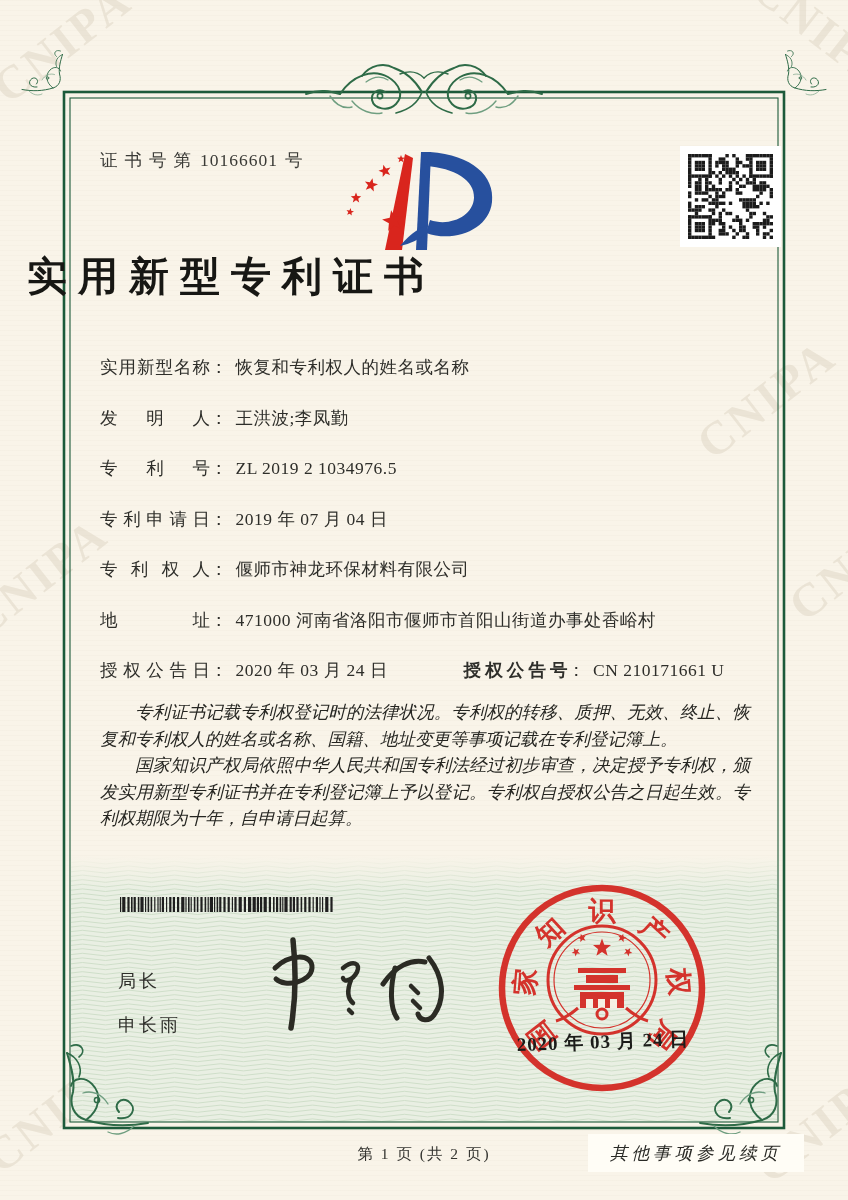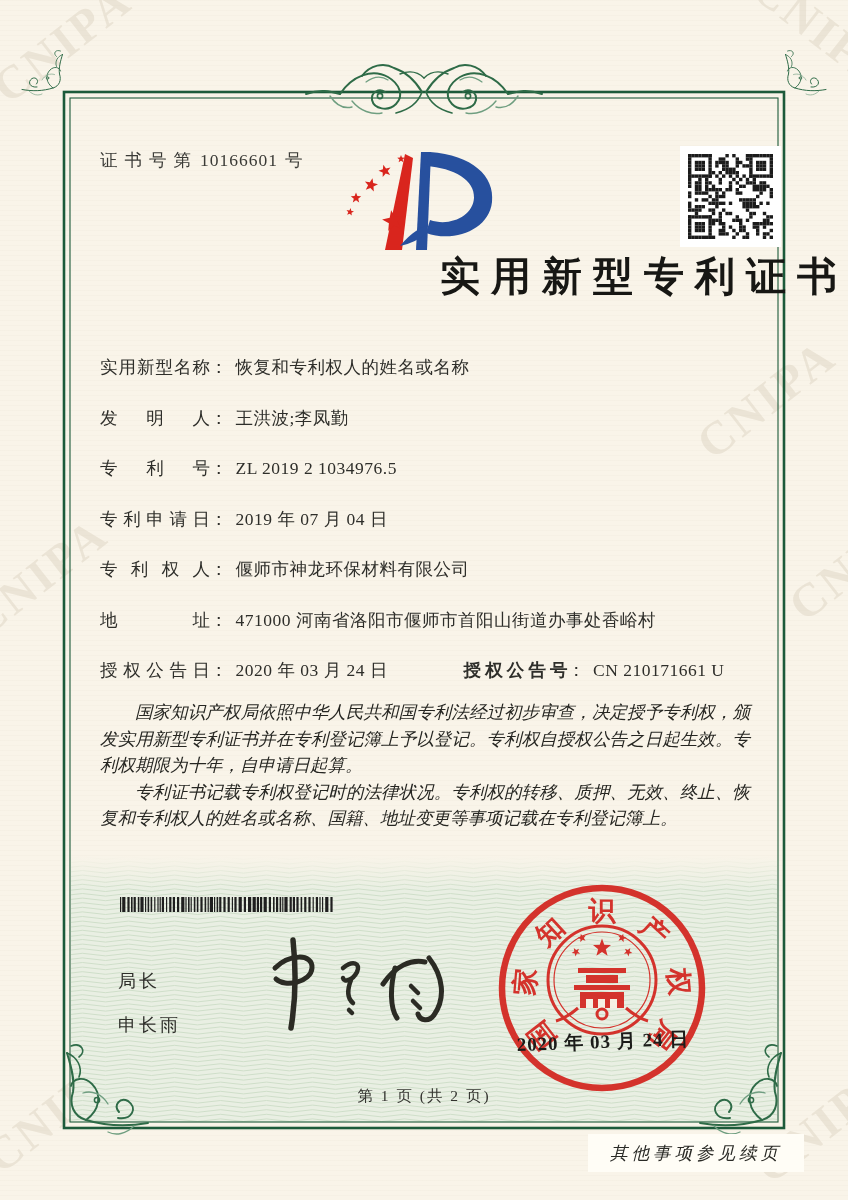--- a/index.html
+++ b/index.html
@@ -34,22 +34,22 @@
   }
   .cert-no{
     position:absolute;left:100px;top:148px;
     font-size:17.5px;color:#3a3a36;
   }
   .cert-no .sp{letter-spacing:7px;}
   .cert-no .num{margin-left:2px;letter-spacing:1px;}
   .cert-no .suf{margin-left:7px;}
   .doc-title{
     position:absolute;left:0;top:249px;width:848px;
-    text-align:right;font-size:40px;font-weight:bold;color:#171714;
-    letter-spacing:11px;padding-left:11px;box-sizing:border-box;
+    text-align:left;font-size:40px;font-weight:bold;color:#171714;
+    letter-spacing:11px;padding-left:27px;box-sizing:border-box;
   }
   .fields{position:absolute;left:100px;top:354px;width:652px;}
   .field-row{display:flex;margin-bottom:24.5px;font-size:17.5px;line-height:26px;color:#2e2e2a;align-items:flex-end;}
   .f-label{display:inline-block;width:110px;text-align:justify;text-align-last:justify;}
   .f-label2{display:inline-block;width:104px;text-align:justify;text-align-last:justify;margin-left:12px;font-weight:bold;}
   .f-colon{margin-right:8px;}
   .f-value{flex:1;letter-spacing:.5px;}
   .f-value-fixed{width:216px;letter-spacing:.5px;}
   .body-text{
     position:absolute;left:100px;top:699px;width:650px;
@@ -59,21 +59,21 @@
   .body-text p{margin:0;text-indent:2em;}
   .director{position:absolute;left:118px;top:969px;font-size:18px;color:#2e2e2a;}
   .director .line1{margin-bottom:14px;letter-spacing:3px;}
   .director .line2{letter-spacing:3px;margin-top:20px;}
   .seal-date{
     position:absolute;left:500px;top:1029px;width:206px;
     text-align:center;font-size:19px;color:#1c1c1a;letter-spacing:1px;
     transform:rotate(-2deg);font-weight:bold;
   }
   .page-num{
-    position:absolute;left:0;top:1086px;width:848px;
+    position:absolute;left:0;top:1144px;width:848px;
     text-align:center;font-size:15.5px;color:#33332f;letter-spacing:2px;
   }
   .continuation{
     position:absolute;left:0;top:1134px;width:804px;text-align:right;
   }
   .continuation .box{
     display:inline-block;background:#fffdf6;padding:7px 22px;
     font-size:17.5px;font-style:italic;letter-spacing:4px;color:#2a2a26;
   }
 </style>
@@ -569,22 +569,22 @@
       <span class="f-label">授权公告日</span>
         <span class="f-colon">：</span>
       <span class="f-value-fixed">2020 年 03 月 24 日</span>
       <span class="f-label2">授权公告号</span>
         <span class="f-colon">：</span>
       <span class="f-value">CN 210171661 U</span>
     </div>
   </div>
 
   <div class="body-text">
+    <p>专利证书记载专利权登记时的法律状况。专利权的转移、质押、无效、终止、恢复和专利权人的姓名或名称、国籍、地址变更等事项记载在专利登记簿上。</p>
     <p>国家知识产权局依照中华人民共和国专利法经过初步审查，决定授予专利权，颁发实用新型专利证书并在专利登记簿上予以登记。专利权自授权公告之日起生效。专利权期限为十年，自申请日起算。</p>
-    <p>专利证书记载专利权登记时的法律状况。专利权的转移、质押、无效、终止、恢复和专利权人的姓名或名称、国籍、地址变更等事项记载在专利登记簿上。</p>
   </div>
 
   <svg class="bar-svg" style="left:120px;top:897px;" width="216" height="16" viewBox="0 0 216 16">
     <g id="barcode-bars" fill="#1f1f1f">
         <rect x="0.0" y="0" width="1.2" height="15"></rect>
         <rect x="2.2" y="0" width="3.2" height="15"></rect>
         <rect x="7.4" y="0" width="2.2" height="15"></rect>
         <rect x="11.0" y="0" width="1.6" height="15"></rect>
         <rect x="13.6" y="0" width="2.2" height="15"></rect>
         <rect x="17.8" y="0" width="1.6" height="15"></rect>

